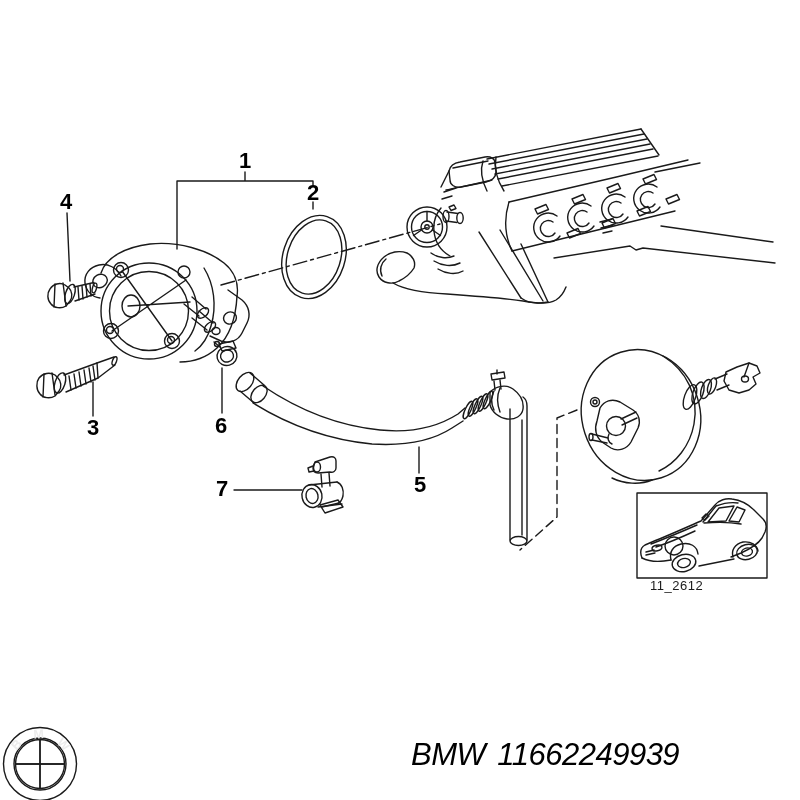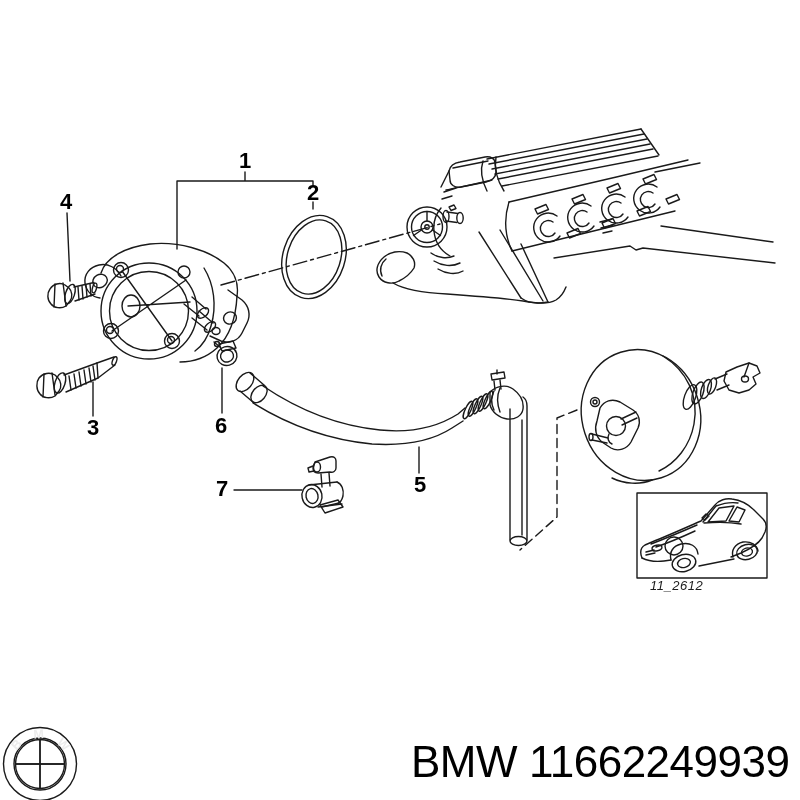--- a/index.html
+++ b/index.html
@@ -11,23 +11,23 @@
   .page{position:relative;width:800px;height:800px;overflow:hidden;background:var(--bg);
         font-family:"Liberation Sans", sans-serif;}
   svg.art{position:absolute;left:0;top:0;width:800px;height:800px;}
   svg.art path, svg.art ellipse, svg.art circle, svg.art line, svg.art rect{
     stroke:var(--line);stroke-width:1.4;fill:none;stroke-linecap:round;stroke-linejoin:round;}
   .callout{position:absolute;transform:translate(-50%,-50%);font-weight:700;font-size:22px;
            color:var(--text);line-height:1;}
   .c1{left:245px;top:161px;} .c2{left:313px;top:193px;} .c3{left:93px;top:428px;}
   .c4{left:66px;top:202px;}  .c5{left:420px;top:485px;} .c6{left:221px;top:426px;}
   .c7{left:222px;top:489px;}
-  .inset-code{position:absolute;left:650px;top:578px;font-size:13px;letter-spacing:.5px;color:#1c1c1c;font-style:italic;}
-  .footer-text{position:absolute;left:411px;top:737px;font-size:44px;letter-spacing:-0.5px;
-               color:var(--text);white-space:nowrap;}
+  .inset-code{position:absolute;left:650px;top:578px;font-size:13px;letter-spacing:.5px;color:#1c1c1c;}
+  .footer-text{position:absolute;left:411px;top:737px;font-size:31px;letter-spacing:-0.5px;
+               color:var(--text);white-space:nowrap;font-style:italic;}
   .footer-text .pn{margin-left:12px;}
 </style>
 </head>
 <body>
 
 <div class="page">
 
 <svg class="art" viewBox="0 0 800 800">
   <defs>
     <radialGradient id="ringGrad" cx="38%" cy="30%" r="75%">

